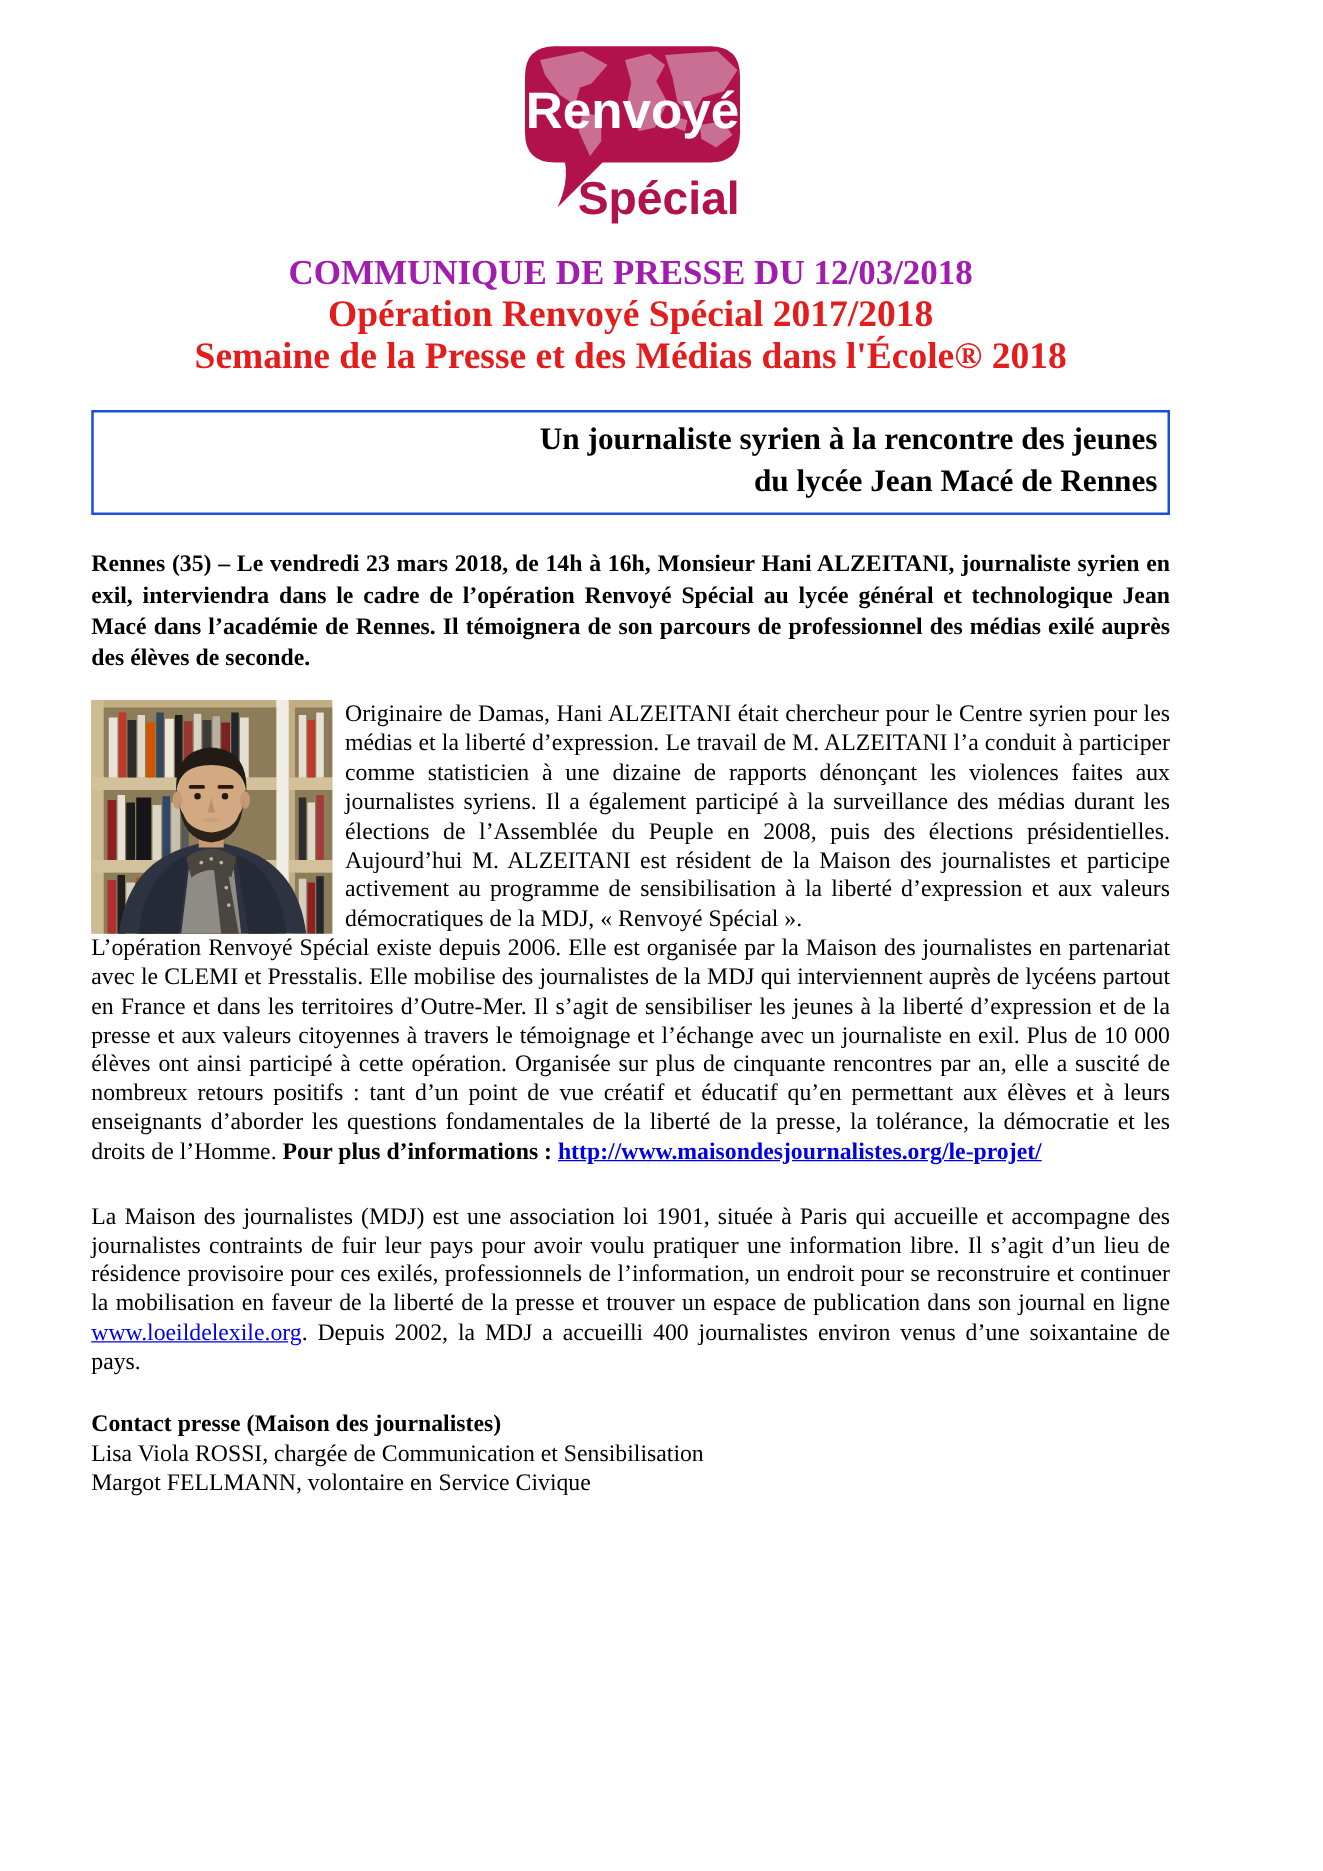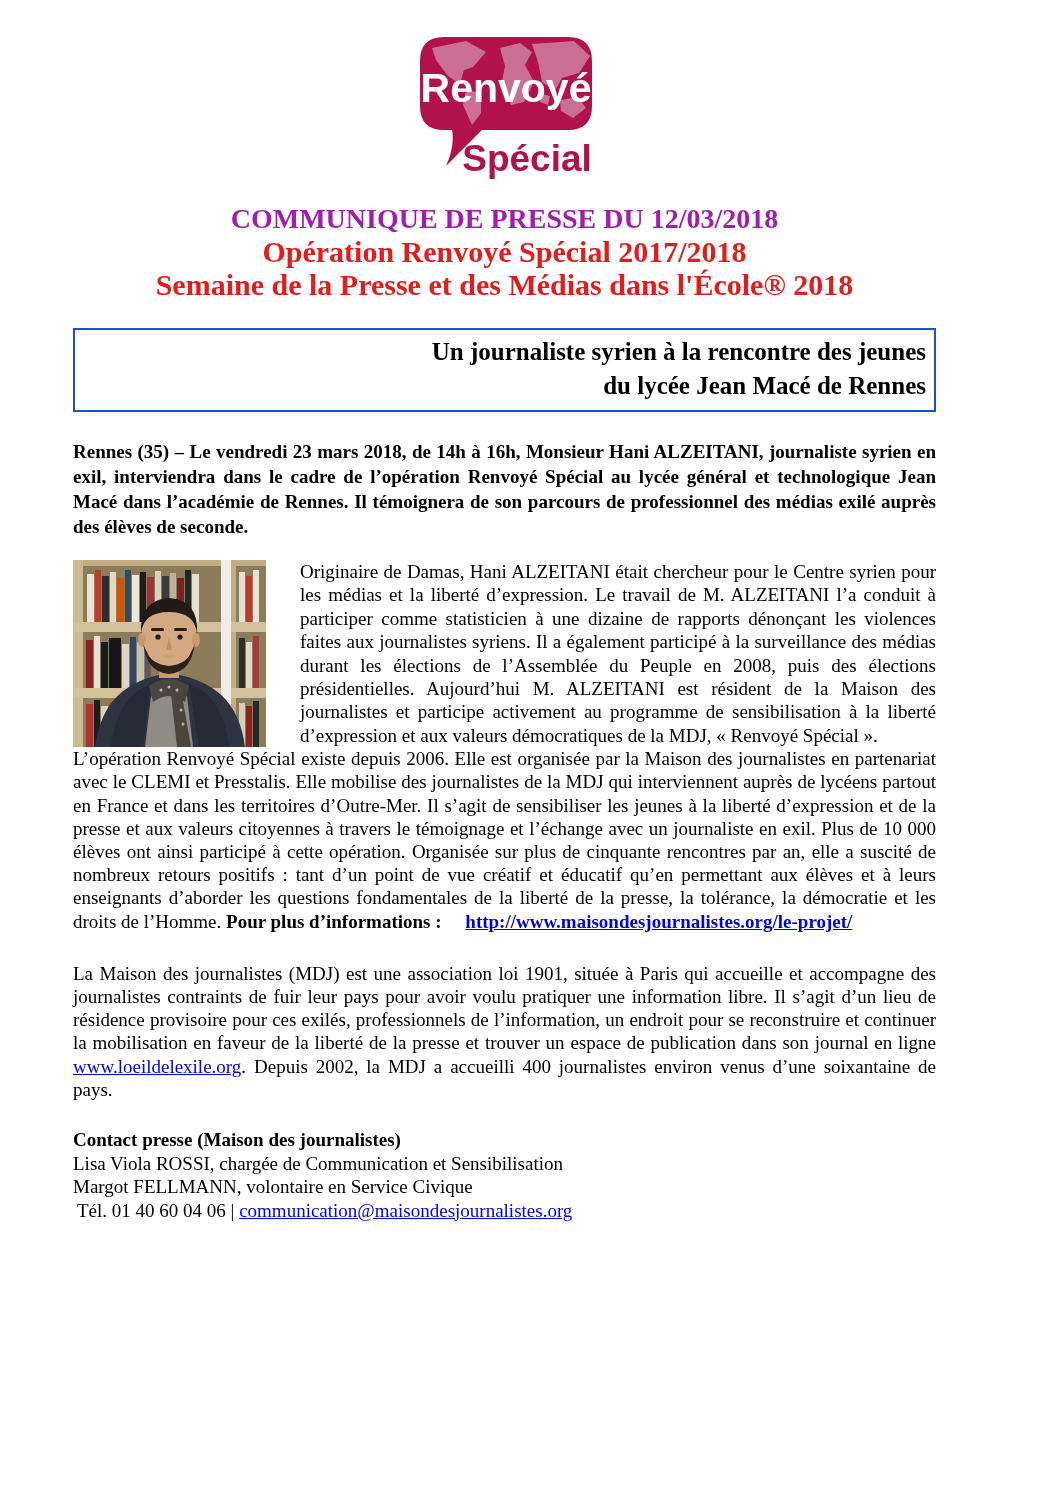--- a/index.html
+++ b/index.html
@@ -30,33 +30,33 @@
     text-align:right; font-weight:bold; font-size:25px; line-height:34px;
   }
 
   
   .lead {
     margin-top:27px; font-weight:bold; font-size:19px; line-height:25px;
     text-align:justify;
   }
 
   
-  .bio-row { margin-top:21px; display:flex; gap:34px; align-items:flex-start; }
+  .bio-row { margin-top:21px; display:flex; gap:10px; align-items:flex-start; }
   .photo { width:193px; height:187px; flex:0 0 auto; }
   .photo svg { display:block; width:193px; height:187px; }
   .bio-text { font-size:19px; line-height:23.4px; text-align:justify; }
 
   
   .section-heading { margin-top:23px; font-weight:bold; font-size:19px; line-height:23px; }
   .body-par { font-size:19px; line-height:23.2px; text-align:justify; }
   .info-line { font-size:19px; line-height:23.2px; font-weight:bold; }
   .mdj-block { margin-top:29px; }
 
   a.doc-link { color:#0000e4; text-decoration:underline; cursor:pointer; }
-  .bold-link { font-weight:bold;margin-left:19px; }
+  .bold-link { font-weight:bold; }
 
   
   .contact-block { margin-top:27px; font-size:19px; line-height:23.5px; }
   .contact-heading { font-weight:bold; }
   .phone-line { padding-left:4px; }
 </style>
 </head>
 <body>
 
 <div class="page">
@@ -205,16 +205,15 @@
   <p class="body-par"><span>L’opération Renvoyé Spécial existe depuis 2006. Elle est organisée par la Maison des journalistes en partenariat avec le CLEMI et Presstalis. Elle mobilise des journalistes de la MDJ qui interviennent auprès de lycéens partout en France et dans les territoires d’Outre-Mer. Il s’agit de sensibiliser les jeunes à la liberté d’expression et de la presse et aux valeurs citoyennes à travers le témoignage et l’échange avec un journaliste en exil. Plus de 10 000 élèves ont ainsi participé à cette opération. Organisée sur plus de cinquante rencontres par an, elle a suscité de nombreux retours positifs : tant d’un point de vue créatif et éducatif qu’en permettant aux élèves et à leurs enseignants d’aborder les questions fondamentales de la liberté de la presse, la tolérance, la démocratie et les droits de l’Homme. </span><span class="info-line">Pour plus d’informations : </span><a class="doc-link bold-link" href="#">http://www.maisondesjournalistes.org/le-projet/</a></p>
 
   <div class="mdj-block">
     <p class="body-par"><span>La Maison des journalistes (MDJ) est une association loi 1901, située à Paris qui accueille et accompagne des journalistes contraints de fuir leur pays pour avoir voulu pratiquer une information libre. Il s’agit d’un lieu de résidence provisoire pour ces exilés, professionnels de l’information, un endroit pour se reconstruire et continuer la mobilisation en faveur de la liberté de la presse et trouver un espace de publication dans son journal en ligne </span><a class="doc-link" href="#">www.loeildelexile.org</a><span>. Depuis 2002, la MDJ a accueilli 400 journalistes environ venus d’une soixantaine de pays.</span></p>
   </div>
 
   <div class="contact-block">
     <div class="contact-heading">Contact presse (Maison des journalistes)</div>
     <div>Lisa Viola ROSSI, chargée de Communication et Sensibilisation</div>
     <div>Margot FELLMANN, volontaire en Service Civique</div>
-    <div class="phone-line"><span>Tél. 01 40 60 04 06 </span><span>| </span><a class="doc-link" href="#">communication@maisondesjournalistes.org</a></div>
   </div>
 
 </div>
 
 </body></html>

